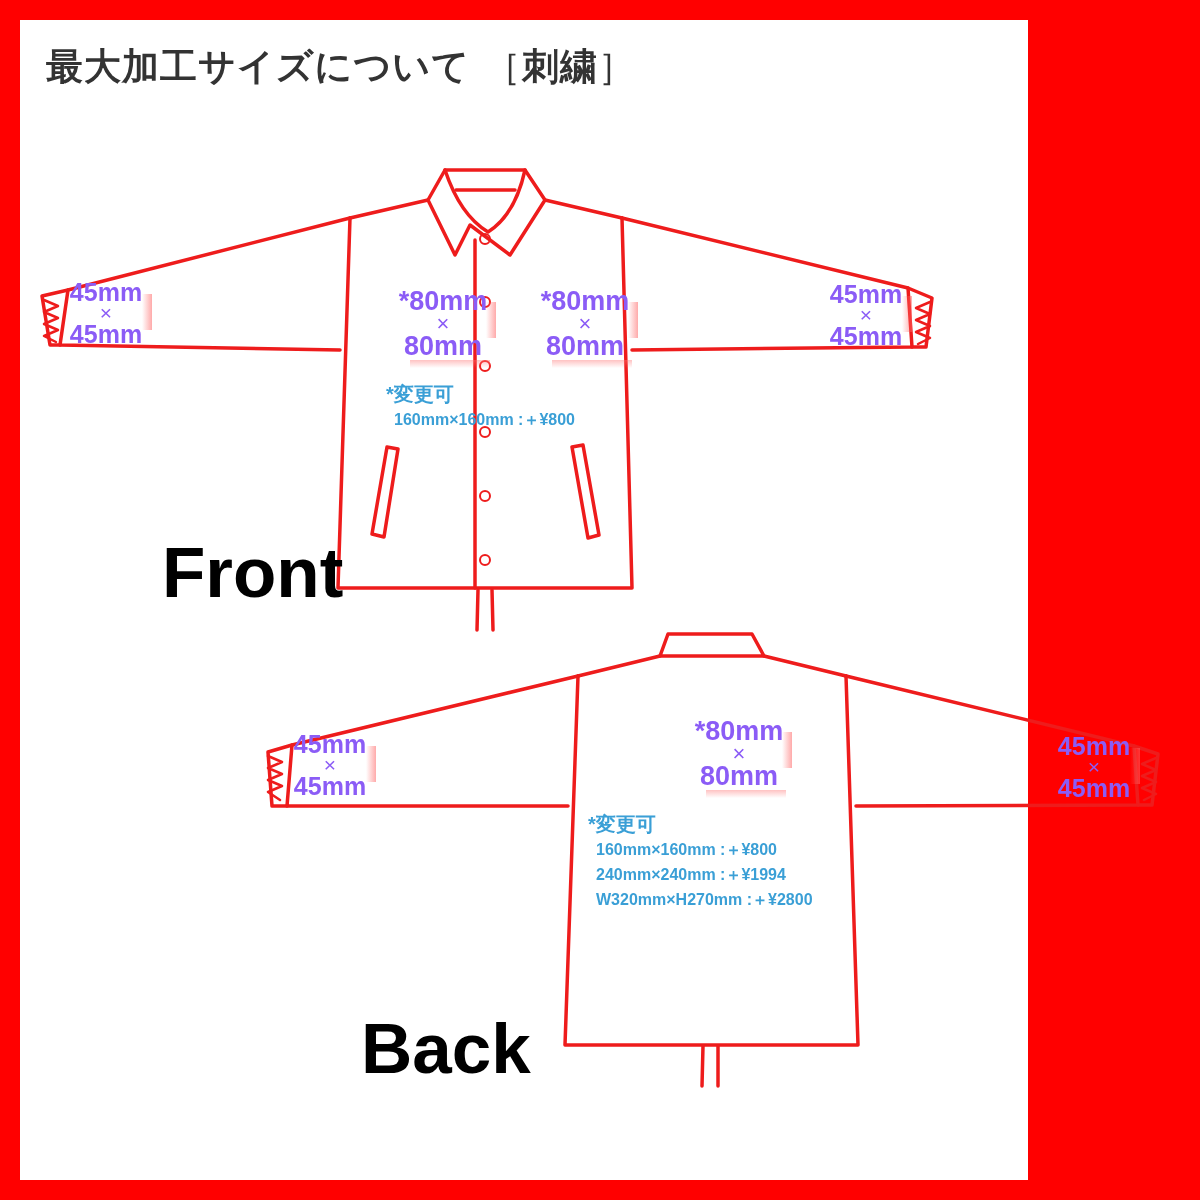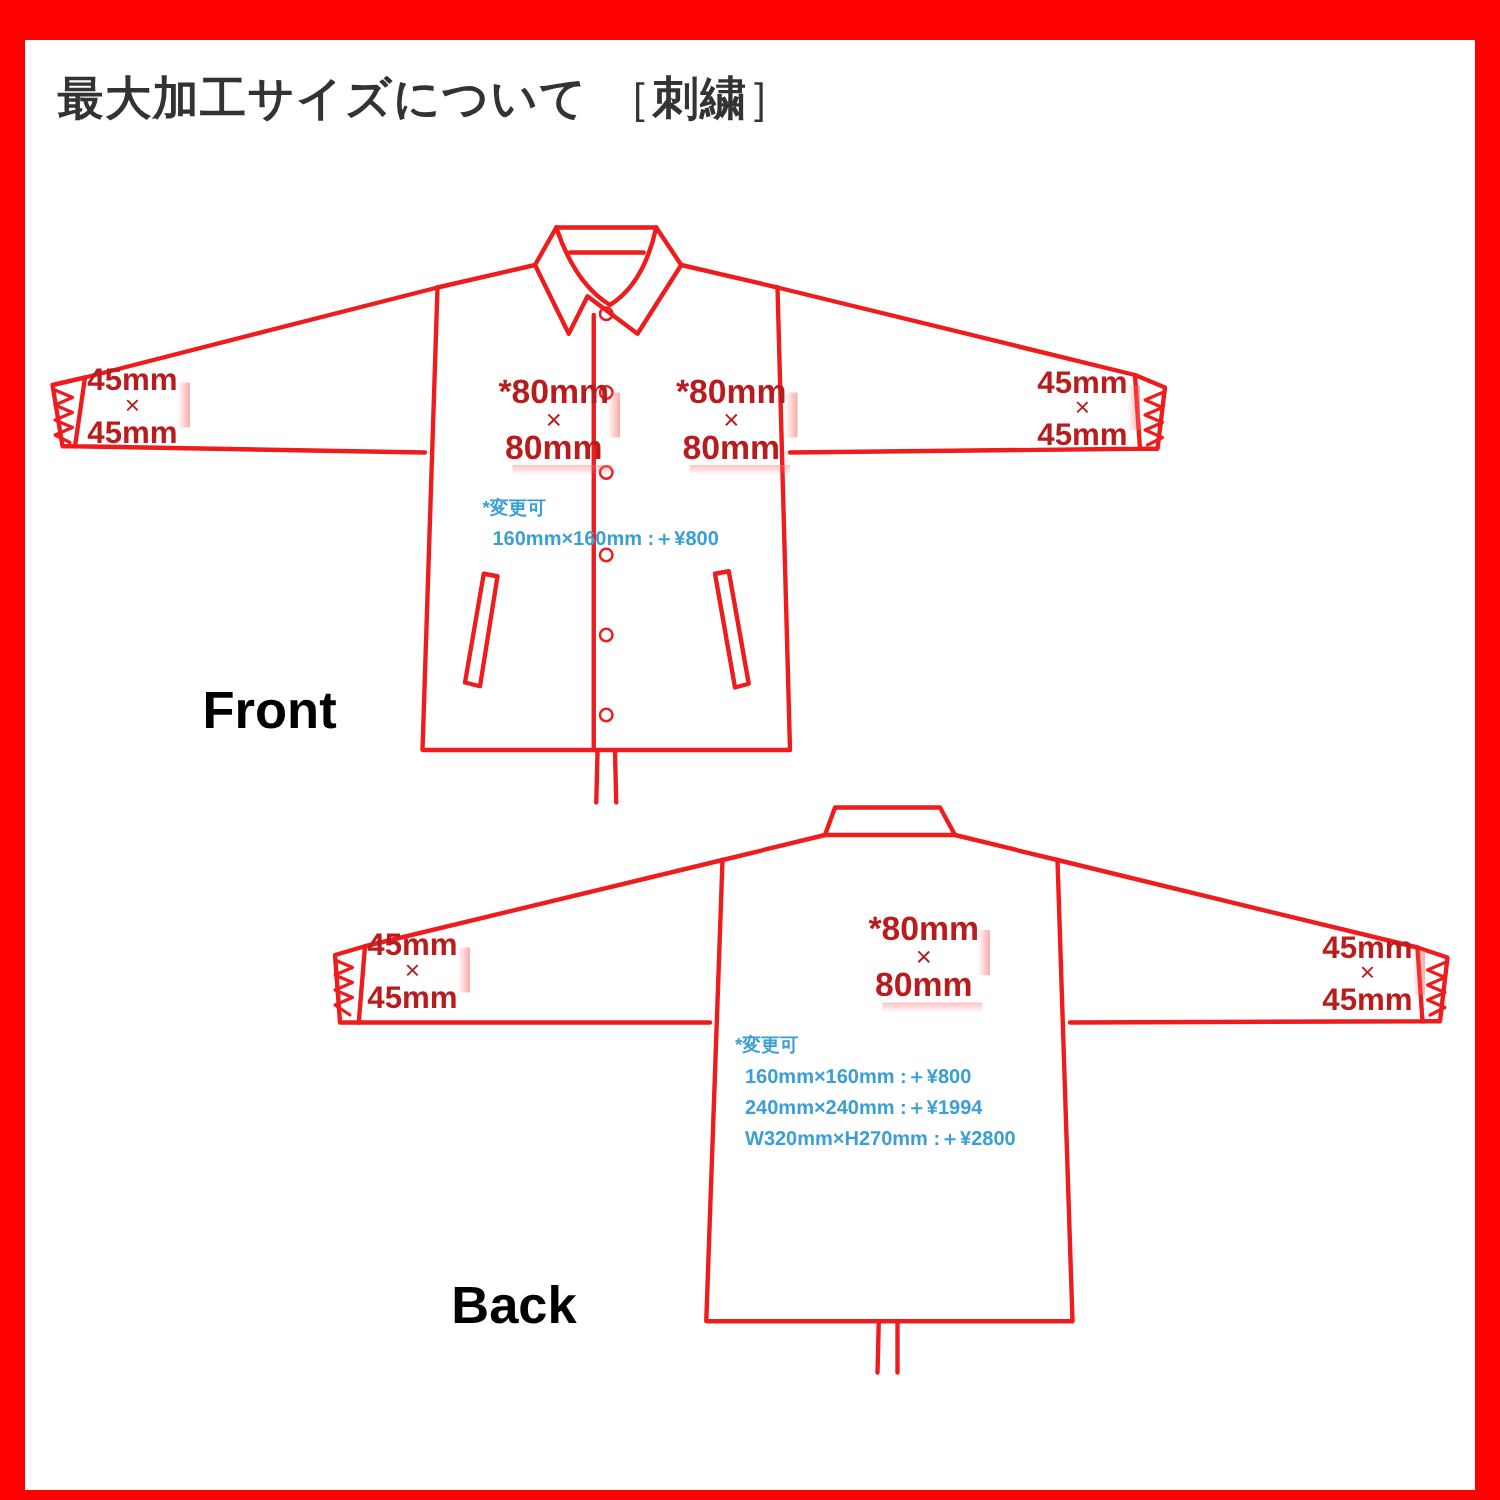--- a/index.html
+++ b/index.html
@@ -5,47 +5,47 @@
     html, body { margin: 0; padding: 0; }
     body {
       width: 1200px; height: 1200px;
       background: #ff0000;
       position: relative;
       overflow: hidden;
       font-family: "DejaVu Sans", "Liberation Sans", sans-serif;
     }
     .canvas {
       position: absolute;
-      left: 20px; top: 32px;
-      width: 1160px; height: 1160px;
+      left: 20px; top: 20px;
+      width: 1008px; height: 1160px;
       background: #ffffff;
     }
     .title {
       position: absolute;
       left: 26px; top: 22px;
       font-size: 37px;
       font-weight: bold;
       color: #333333;
       letter-spacing: 1px;
       white-space: nowrap;
     }
     .title .bracket { font-weight: normal; margin-left: 14px; }
     .title .bracket b { font-weight: bold; }
     svg.drawing { position: absolute; left: 0; top: 0; }
     .view-label {
       position: absolute;
       font-family: "Liberation Sans", sans-serif;
       font-weight: bold;
-      font-size: 42px;
+      font-size: 71px;
       color: #000000;
     }
     .size-box {
       position: absolute;
       text-align: center;
-      color: #b91c1c;
+      color: #8b5cf6;
       font-family: "Liberation Sans", sans-serif;
       font-weight: bold;
       line-height: 1;
     }
     .size-box.big { font-size: 27px; margin-left: 32px; }
     .size-box.big .times { font-size: 22px; font-weight: normal; display: block; line-height: 0.8; }
     .size-box.small { font-size: 25px; }
     .size-box.small .times { font-size: 21px; font-weight: normal; display: block; line-height: 0.8; }
     .size-box .glow {
       position: absolute; right: -6px; top: 14px; width: 10px; height: 36px;
@@ -58,21 +58,21 @@
     .note {
       position: absolute;
       color: #3a9fd6;
       font-family: "Liberation Sans", sans-serif;
       font-weight: bold;
       font-size: 16px;
       line-height: 25px;
       white-space: nowrap;
     }
     .note .line { display: block; padding-left: 8px; }
-    .note .head { display: block; font-size: 15px; }
+    .note .head { display: block; font-size: 20px; }
   </style>
 </head>
 <body>
 
 <div class="canvas">
 
   <div class="title">
     <span>最大加工サイズについて</span><span class="bracket"><span>［</span><b>刺繍</b><span>］</span></span>
   </div>
 

